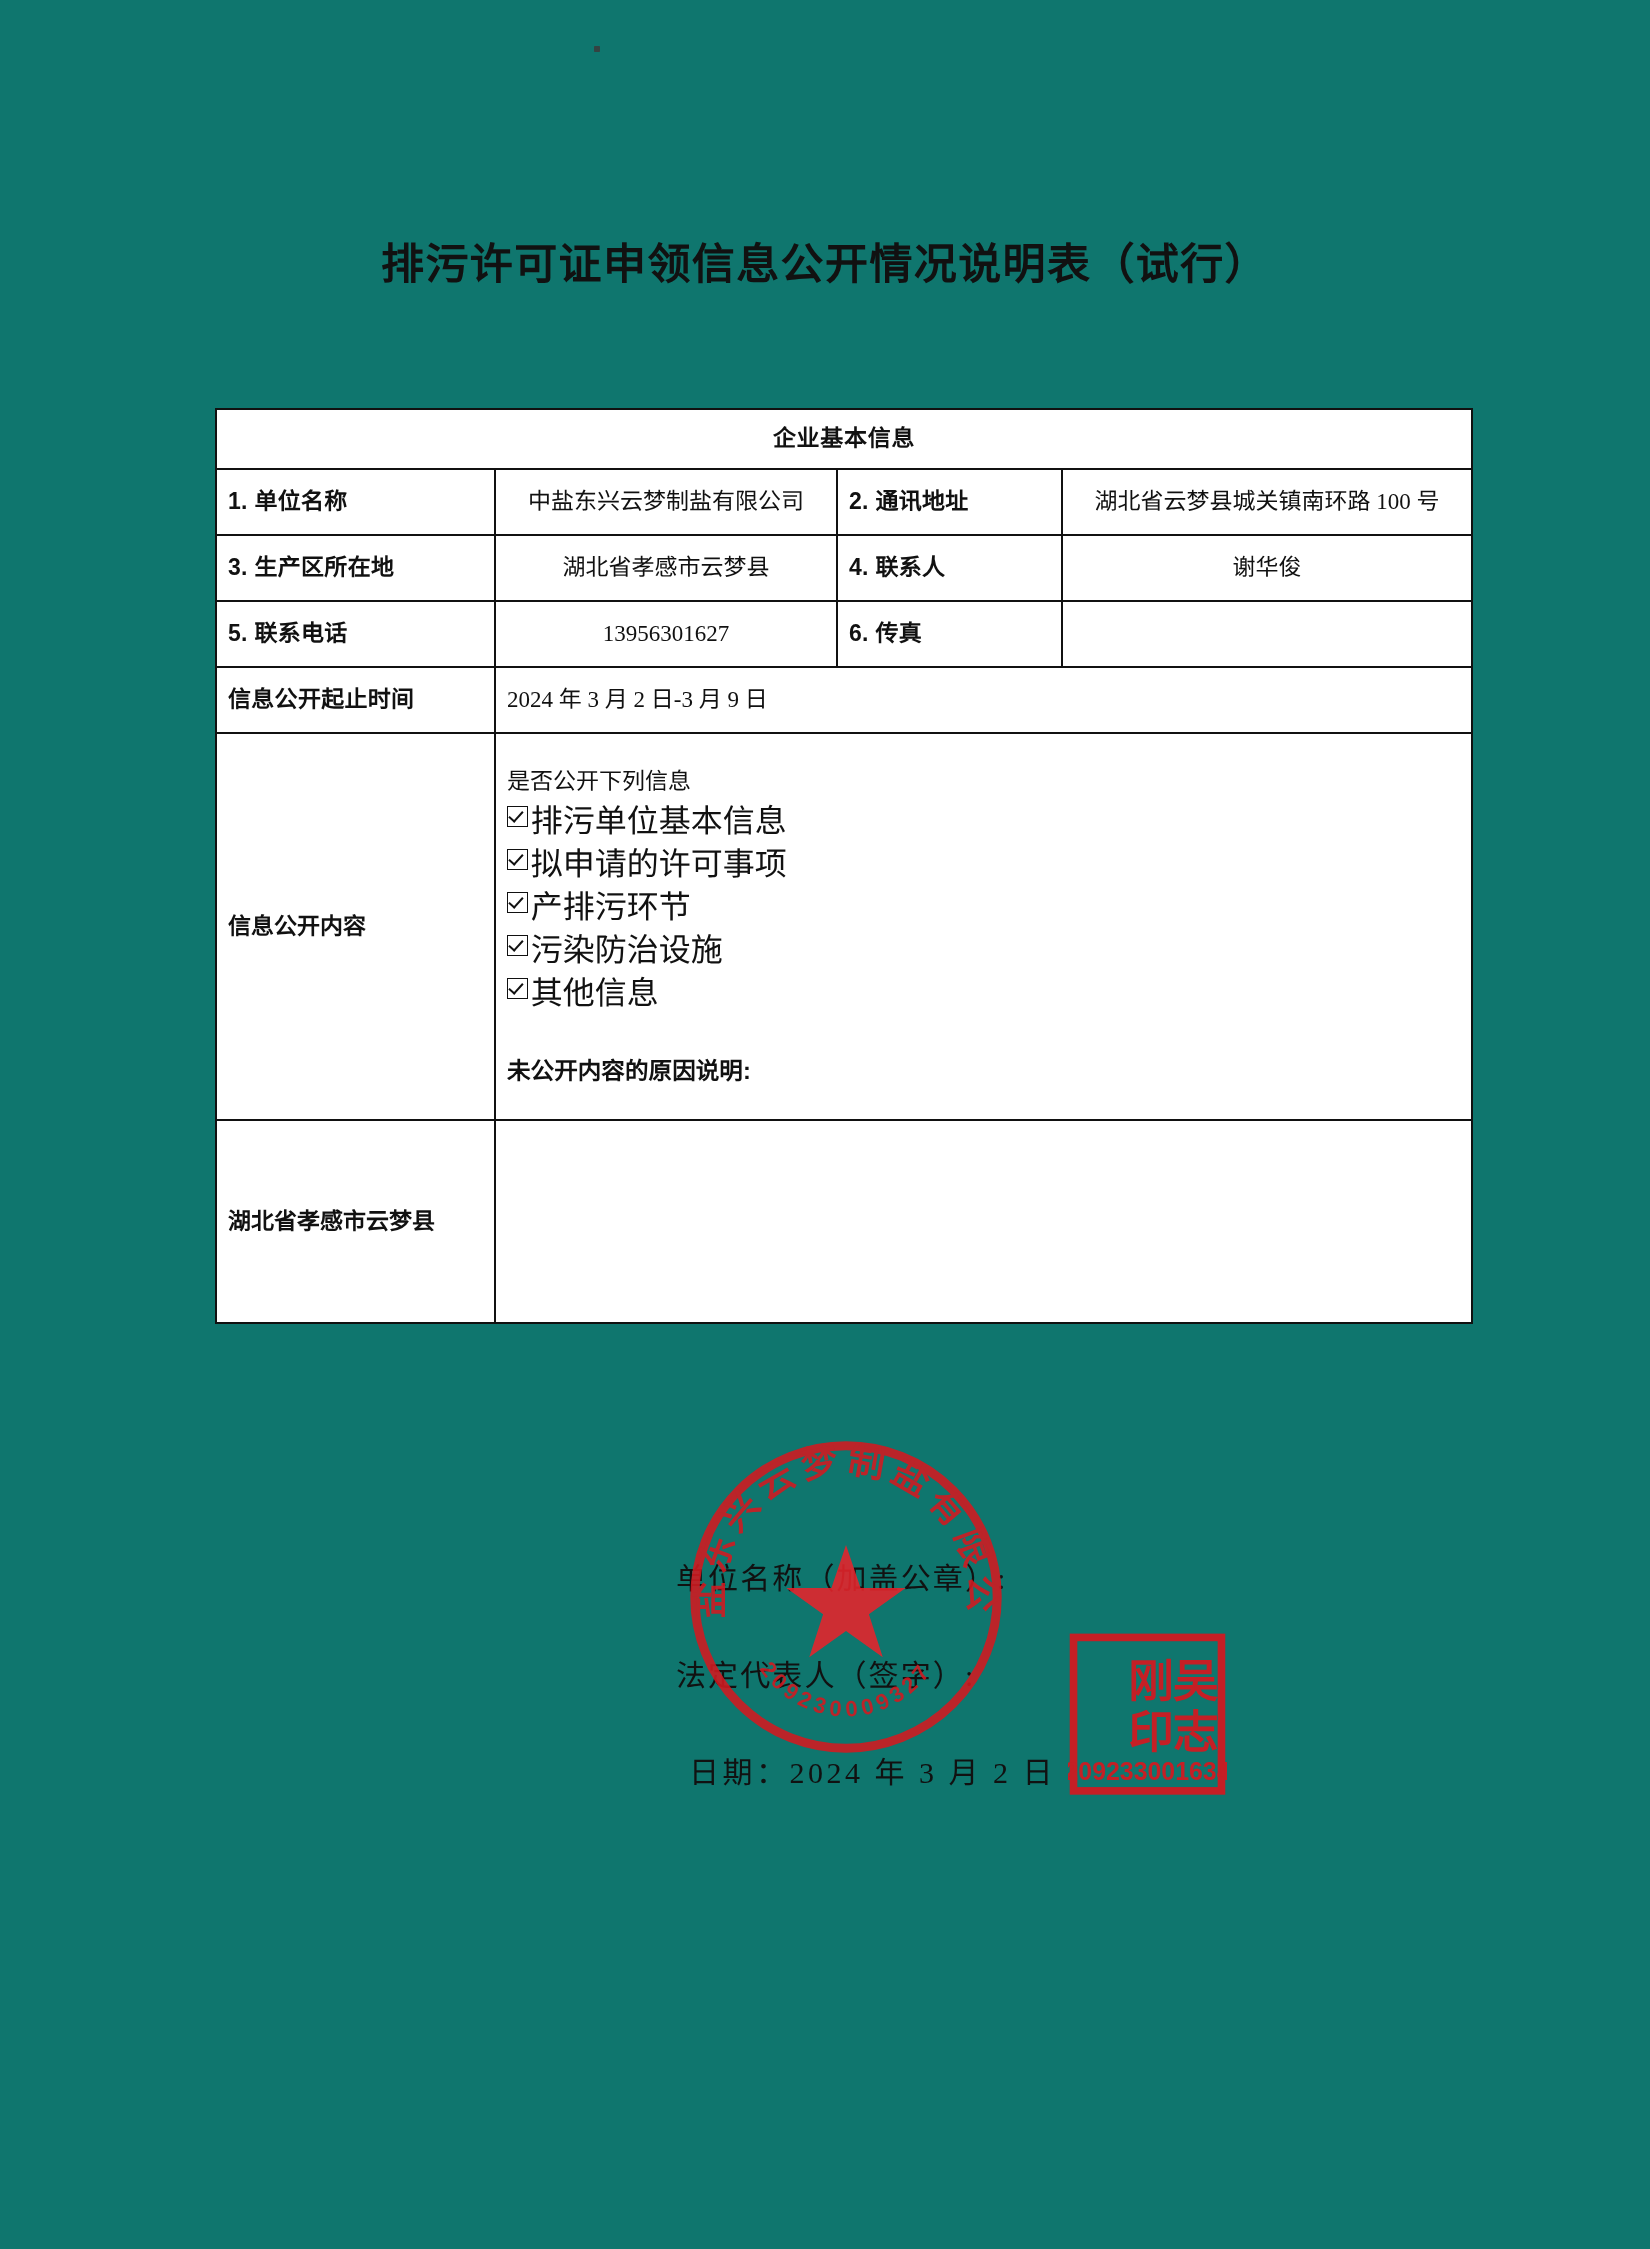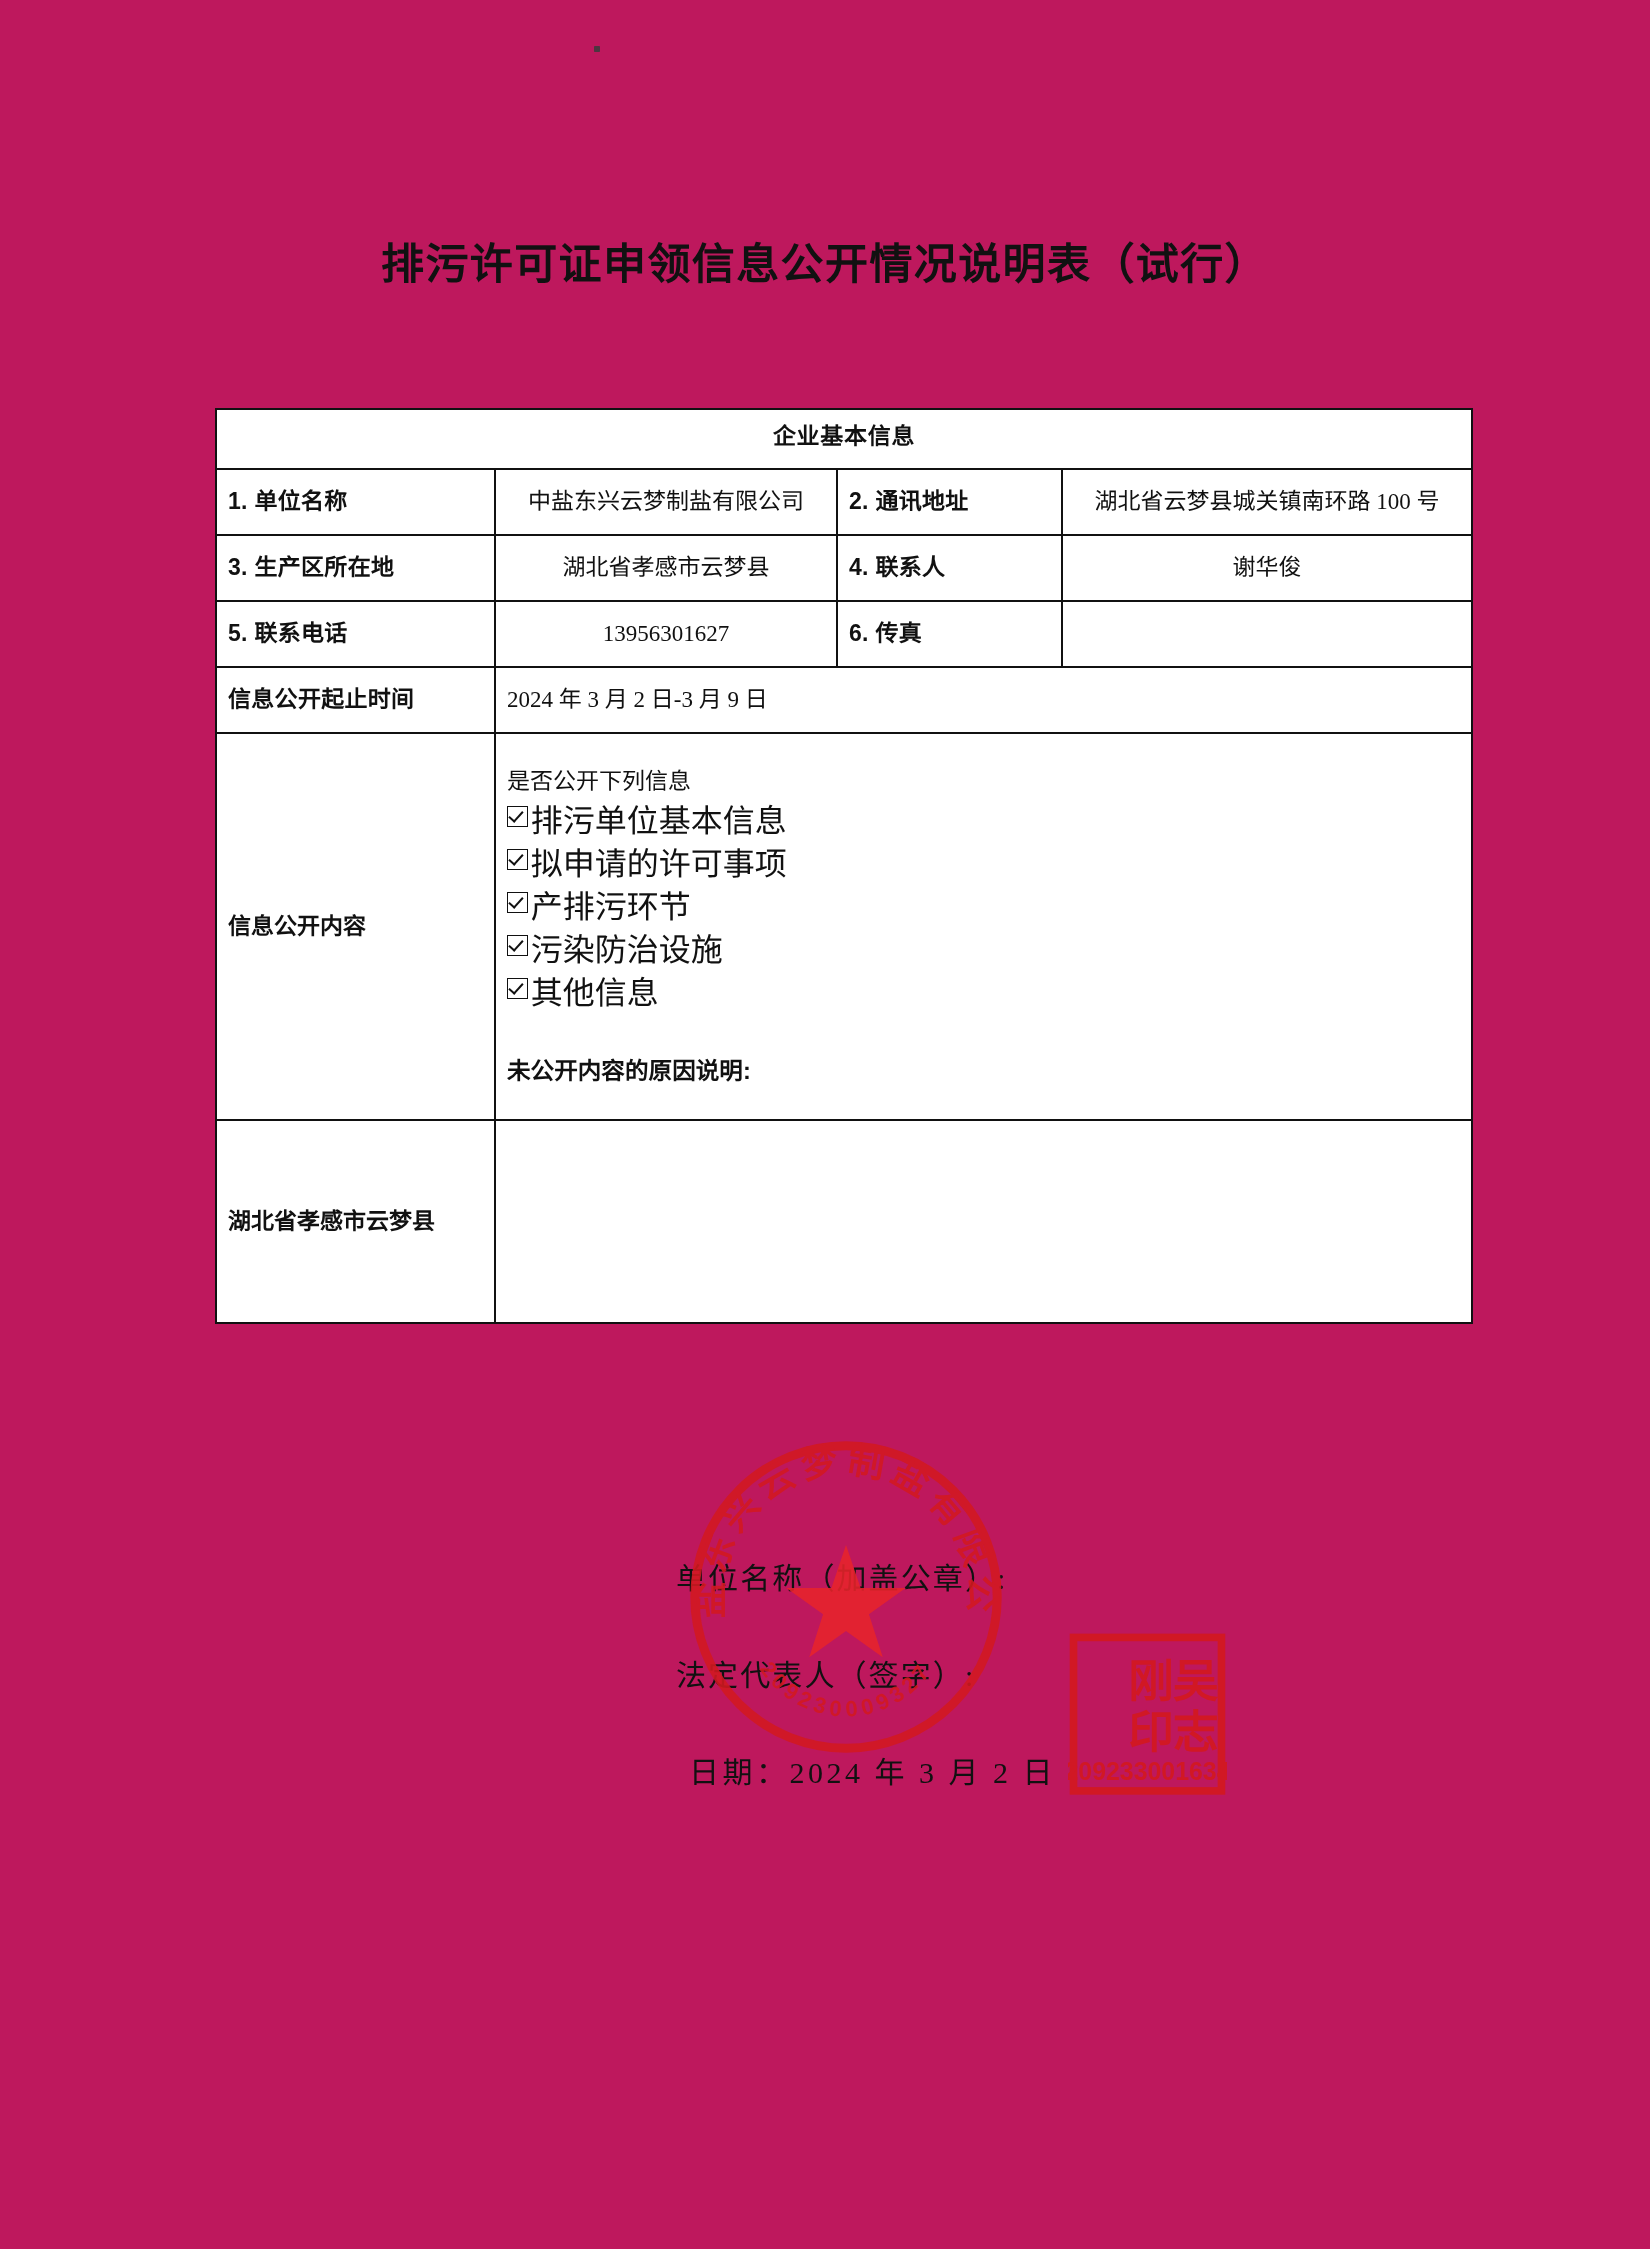--- a/index.html
+++ b/index.html
@@ -11,21 +11,21 @@
     font-family:"Liberation Serif","DejaVu Serif",serif;
     color:#121212;
     position:relative;
     overflow:hidden;
     -webkit-font-smoothing:antialiased;
   }
 
   .page{
     position:absolute;
     inset:0;
-    background:#be185d;
+    background:#0f766e;
   }
 
   
   .scan-dot{
     position:absolute;
     left:594px; top:46px;
     width:6.2px; height:6.2px;
     background:#3b3b3b;
     border-radius:0.7px;
     opacity:.85;
@@ -60,21 +60,21 @@
     border:2.1px solid #111;
     padding:0 11px;
     vertical-align:middle;
     font-size:23px;
     line-height:1.45;
     color:#111;
   }
 
   .sec-head{
     text-align:center;
-    font-family:Liberation Mono, monospace;
+    font-family:Liberation Serif, serif;
     font-weight:bold;
     font-size:25px;
     height:58px;
     letter-spacing:0.7px;
   }
   .lbl{
     font-family:"Liberation Sans","DejaVu Sans",sans-serif;
     font-weight:bold;
     font-size:24px;
     text-align:left;

